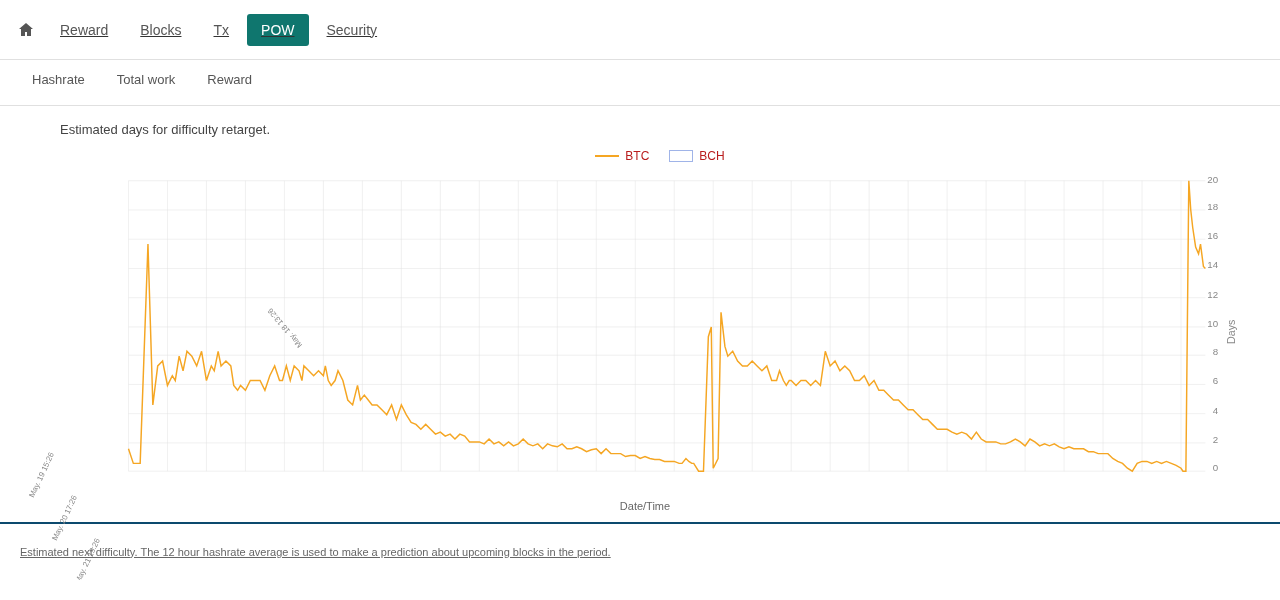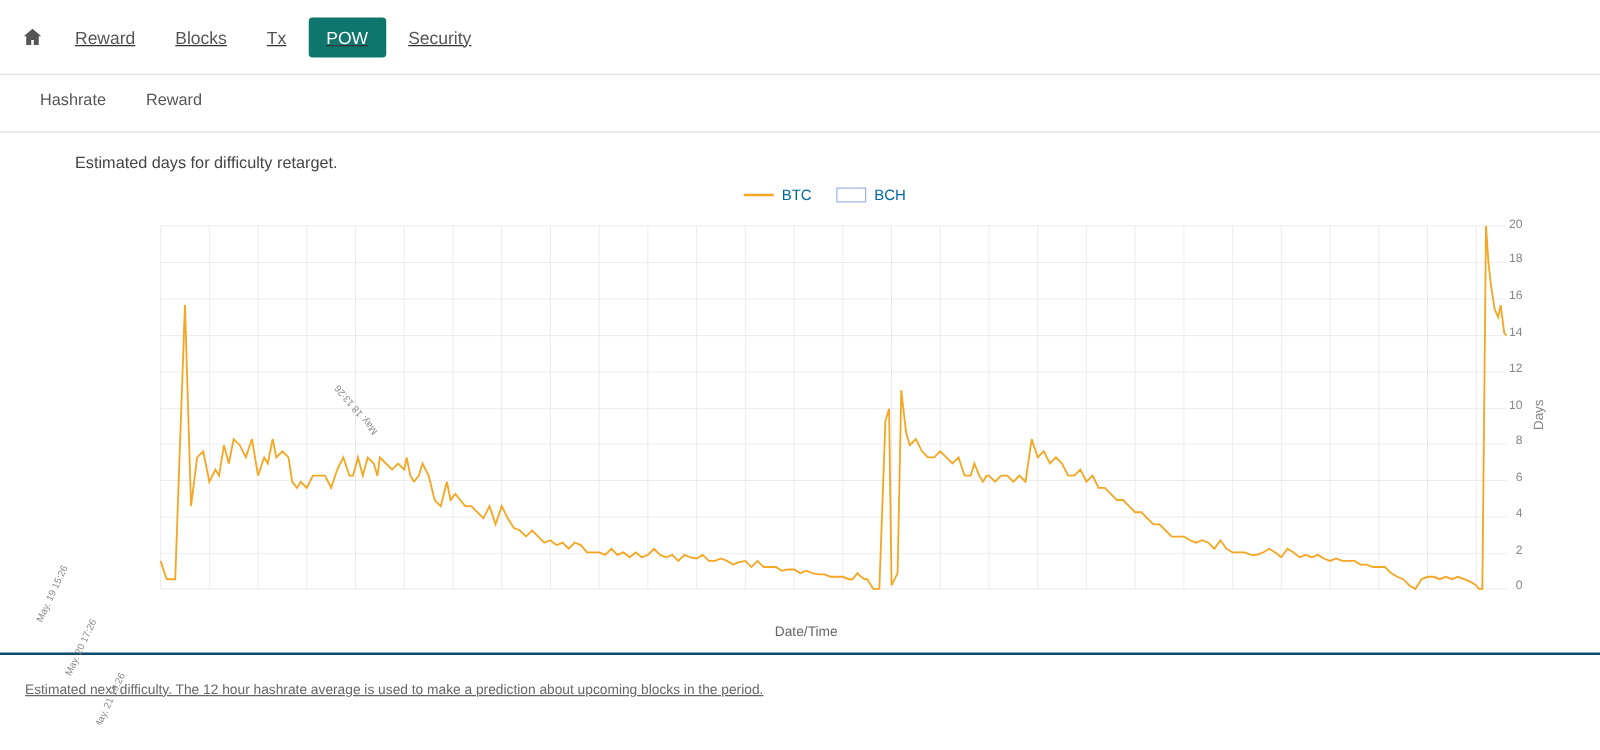--- a/index.html
+++ b/index.html
@@ -64,21 +64,21 @@
       color: #444;
       margin-bottom: 12px;
     }
 
     .legend {
       display: flex;
       justify-content: center;
       gap: 20px;
       margin-bottom: 8px;
       font-size: 12px;
-      color: #0369a1;
+      color: #b91c1c;
     }
     .legend-item {
       display: flex;
       align-items: center;
       gap: 6px;
     }
     .legend-btc-line {
       width: 24px;
       height: 2px;
       background: #f5a623;
@@ -127,20 +127,21 @@
   </span>
   <a class="nav-item">Reward</a>
   <a class="nav-item">Blocks</a>
   <a class="nav-item">Tx</a>
   <a class="nav-item active">POW</a>
   <a class="nav-item">Security</a>
 </nav>
 
 <nav class="sub-nav">
   <span class="sub-nav-item">Hashrate</span>
+  <span class="sub-nav-item">Total work</span>
   <span class="sub-nav-item">Reward</span>
 </nav>
 
 <div class="main-content">
   <div class="chart-title">Estimated days for difficulty retarget.</div>
 
   <div class="legend">
     <div class="legend-item">
       <div class="legend-btc-line"></div>
       <span>BTC</span>

